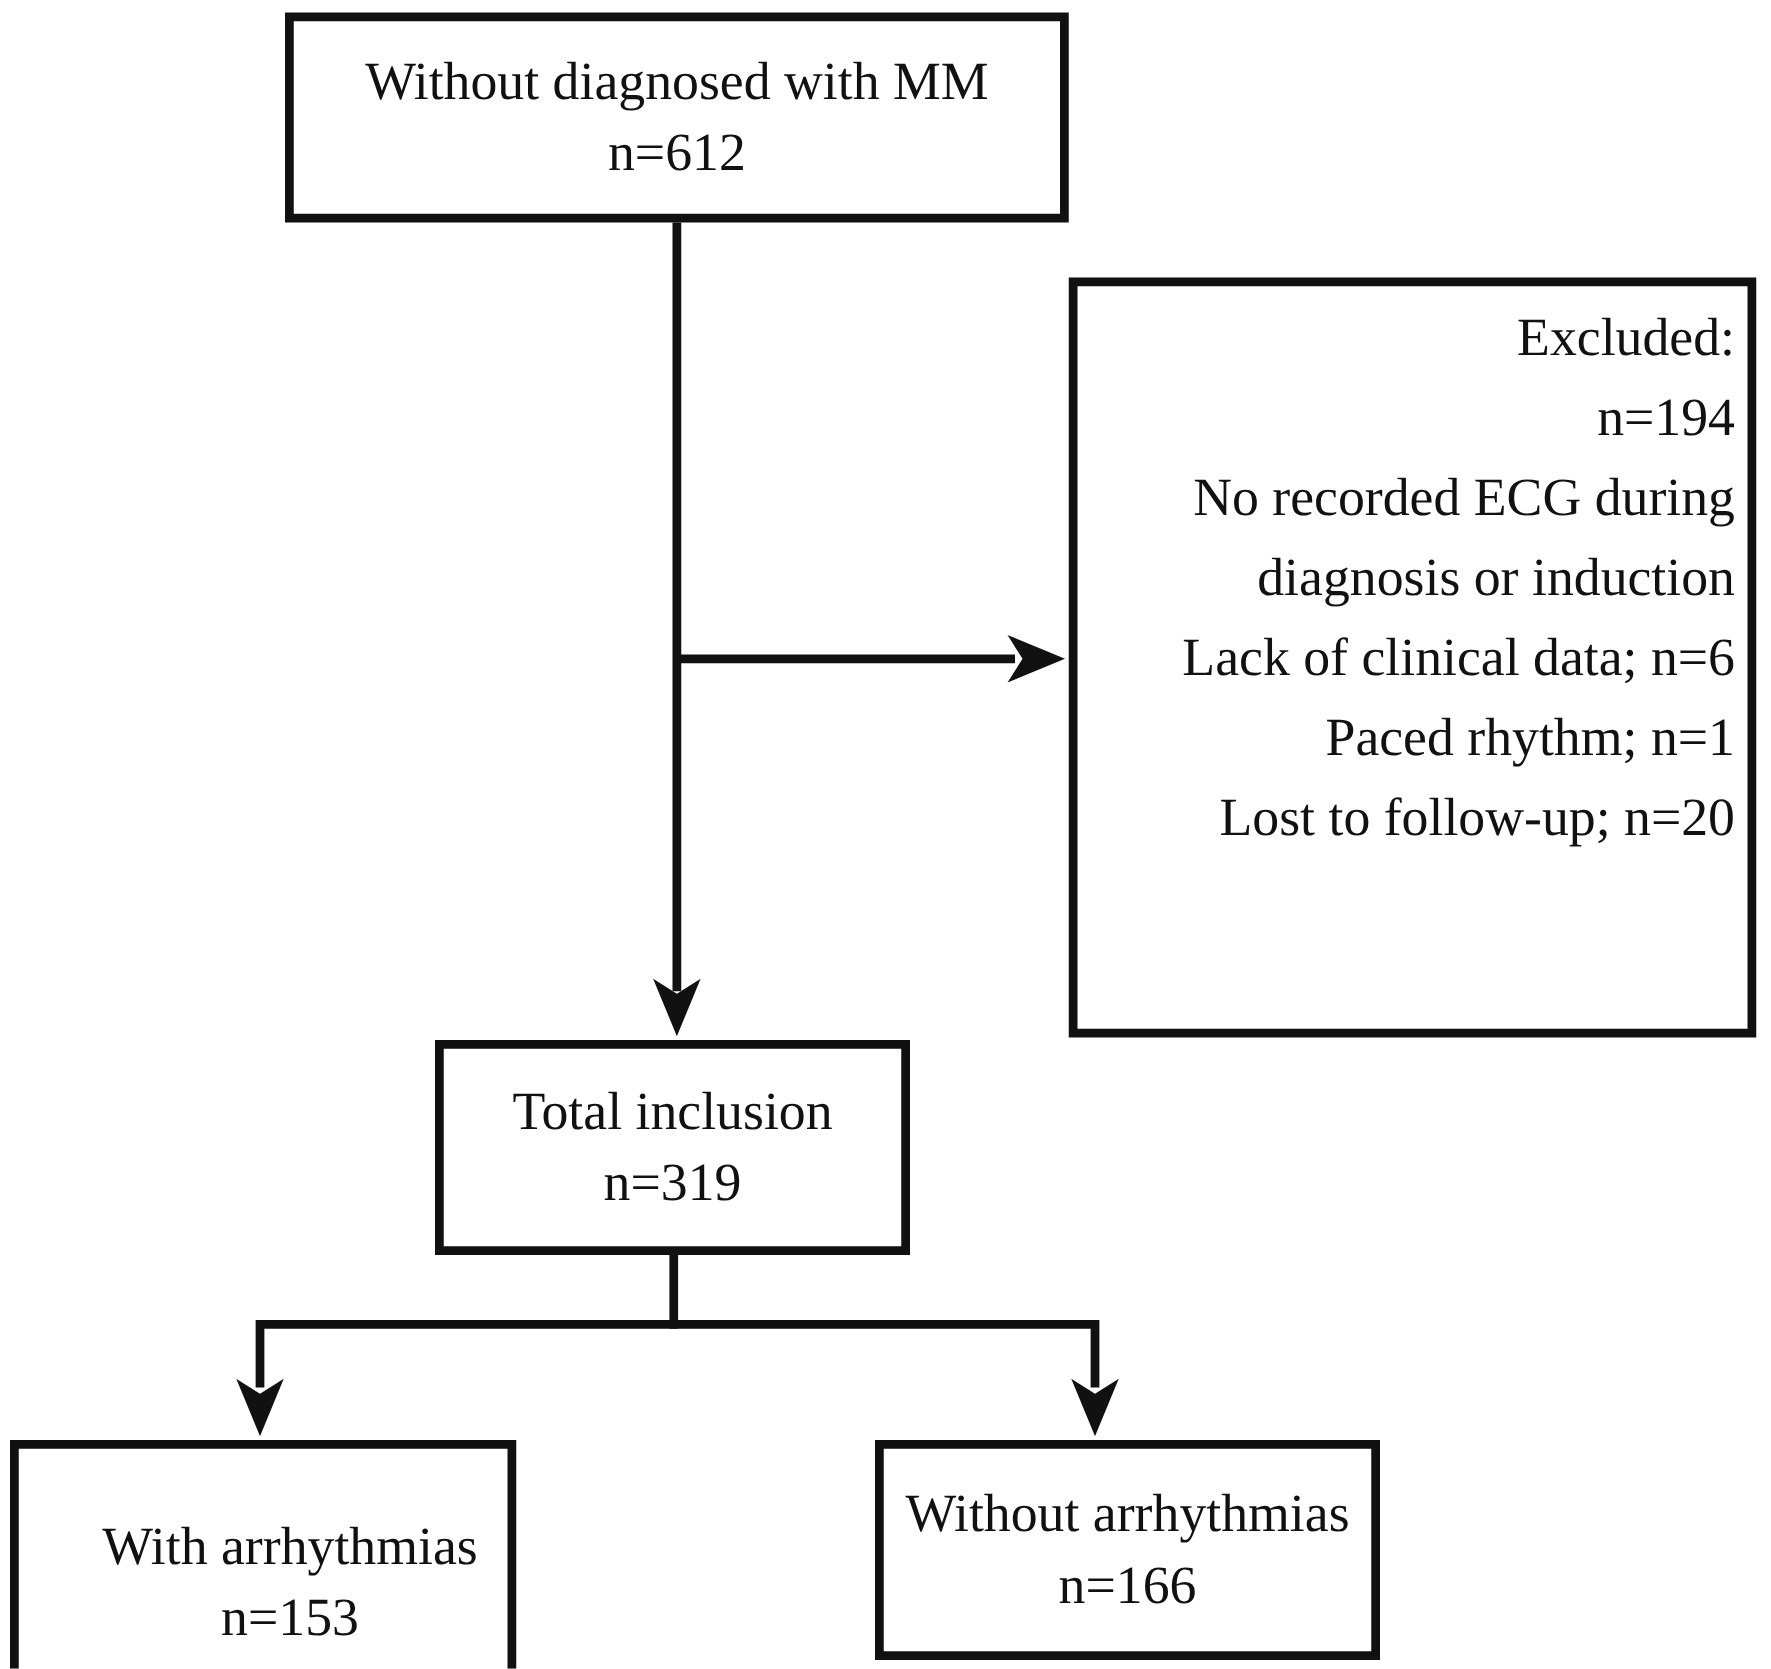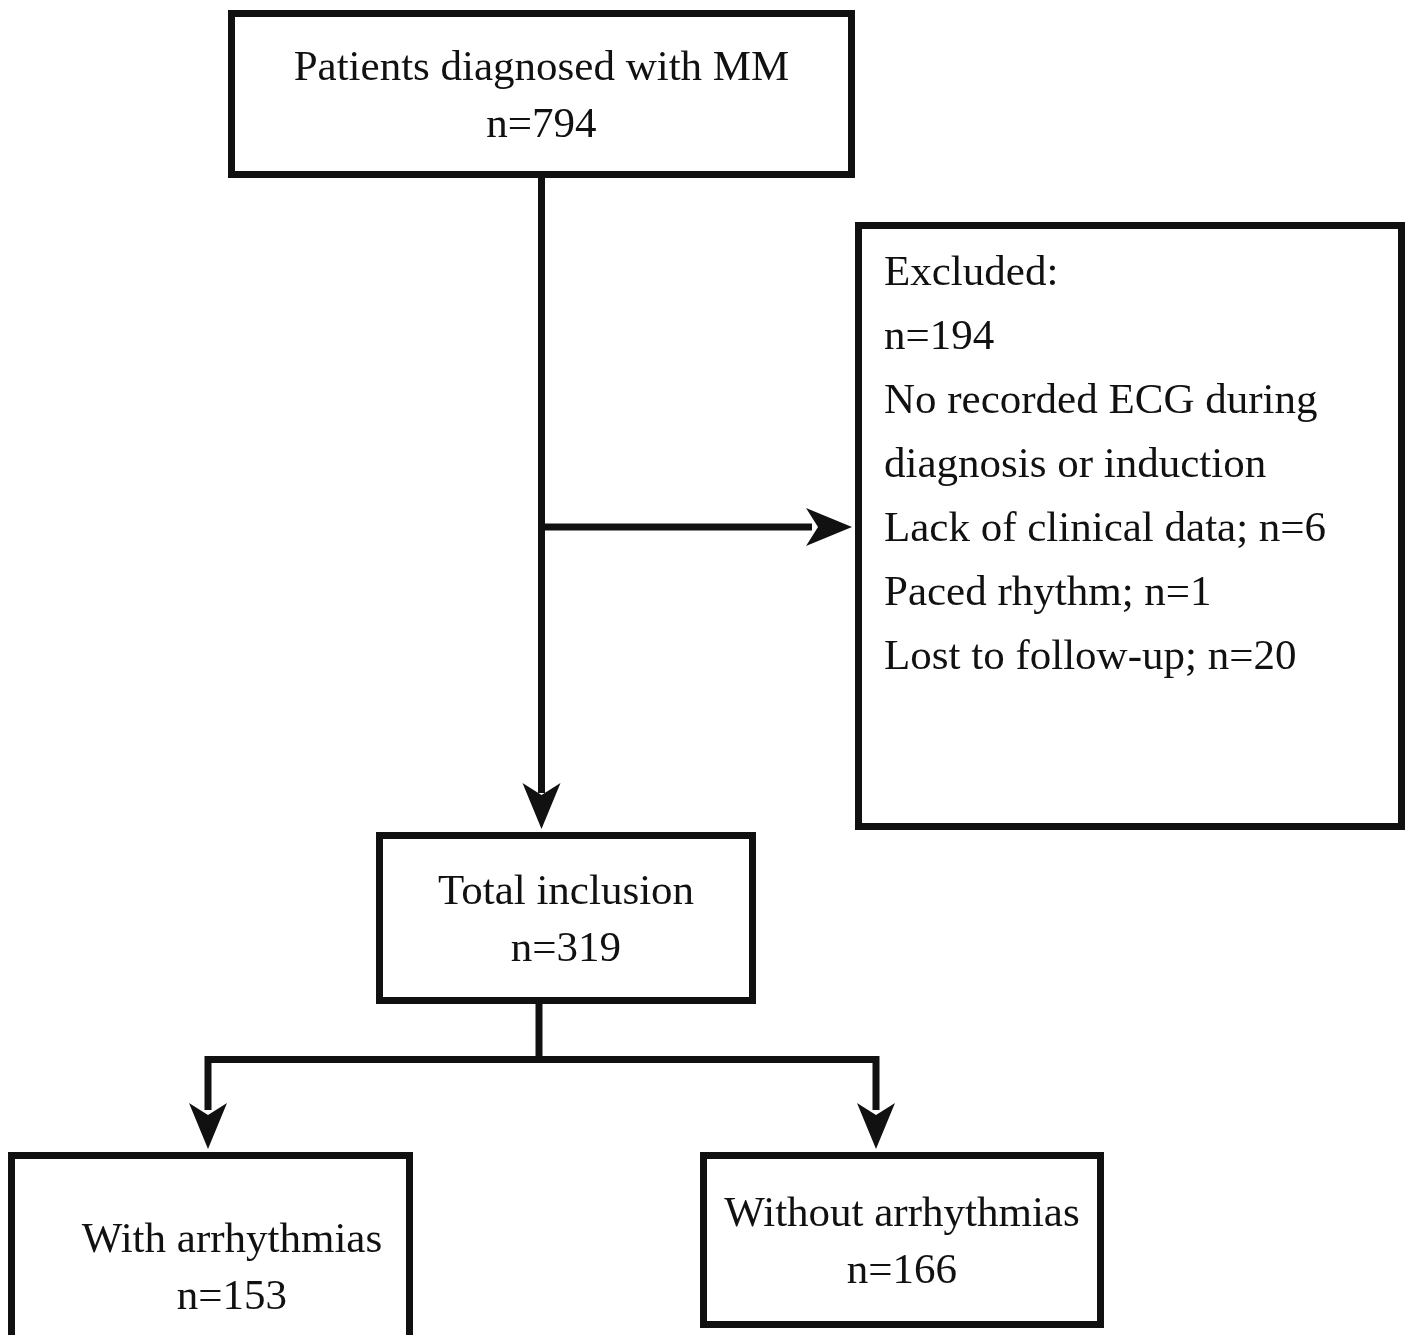--- a/index.html
+++ b/index.html
@@ -33,29 +33,29 @@
     align-items: center;
     justify-content: center;
     text-align: center;
     font-size: 43px;
     line-height: 57px;
   }
   .box .box-line {
     white-space: nowrap;
   }
   .box-patients   { left: 228px; top: 10px;   width: 627px; height: 168px; }
-  .box-total      { left: 348px; top: 832px;  width: 380px; height: 172px; margin-left: 28px; }
+  .box-total      { left: 348px; top: 832px;  width: 380px; height: 172px; }
   .box-with       { left: 8px;   top: 1152px; width: 405px; height: 228px; padding-left: 43px; }
   .box-without    { left: 700px; top: 1152px; width: 404px; height: 176px; }
   .box-excluded {
     left: 855px; top: 222px; width: 550px; height: 608px;
-    align-items: flex-start;
+    align-items: flex-end;
     justify-content: flex-start;
     text-align: left;
-    padding: 10px 10px 10px 22px;
+    padding: 10px 10px 10px 12px;
     line-height: 64px;
   }
 </style>
 </head>
 <body>
 
 <div class="flowchart">
 
   <svg class="connectors" viewBox="0 0 1417 1335" xmlns="http://www.w3.org/2000/svg">
 
@@ -75,22 +75,22 @@
     </g>
     <g>
       <polygon points="208,1149 189,1103 208,1115 227,1103" fill="#111111"></polygon>
     </g>
     <g>
       <polygon points="876,1149 857,1103 876,1115 895,1103" fill="#111111"></polygon>
     </g>
   </svg>
 
   <div class="box box-patients">
-    <div class="box-line">Patients diagnosed with MM</div>
-    <div class="box-line">n=794</div>
+    <div class="box-line">Without diagnosed with MM</div>
+    <div class="box-line">n=612</div>
   </div>
 
   <div class="box box-excluded">
     <div class="box-line">Excluded:</div>
     <div class="box-line">n=194</div>
     <div class="box-line">No recorded ECG during</div>
     <div class="box-line">diagnosis or induction</div>
     <div class="box-line">Lack of clinical data; n=6</div>
     <div class="box-line">Paced rhythm; n=1</div>
     <div class="box-line">Lost to follow-up; n=20</div>

